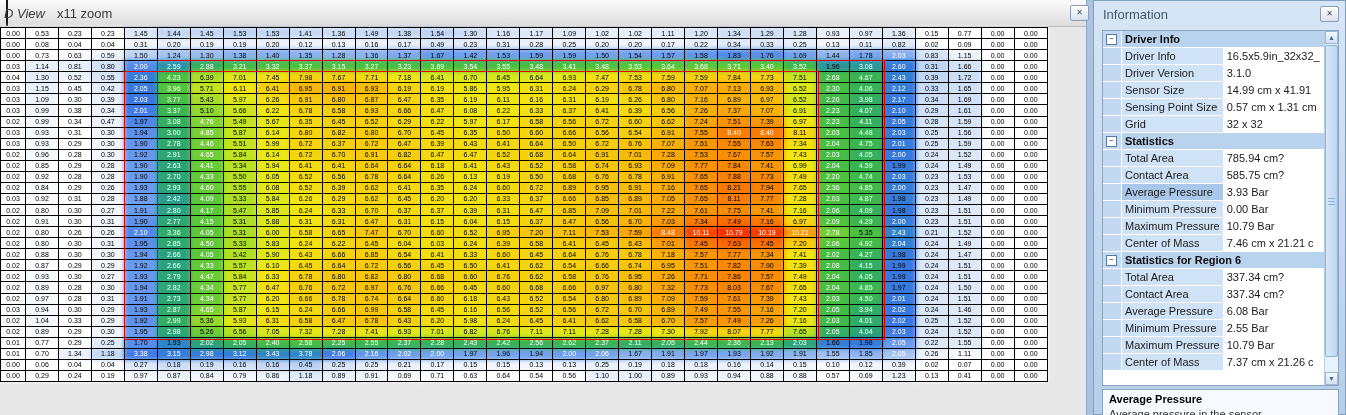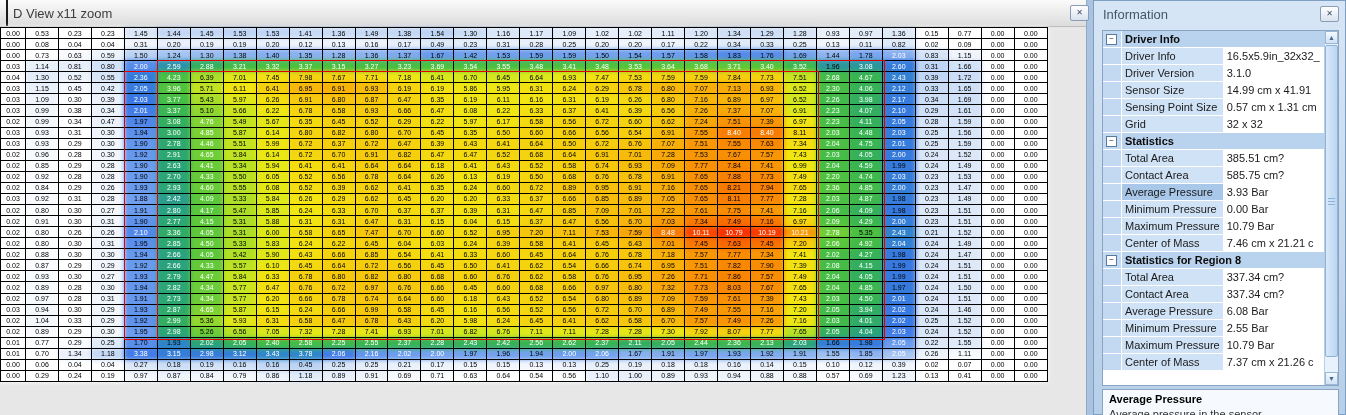--- a/index.html
+++ b/index.html
@@ -1,20 +1,20 @@
 <!DOCTYPE html>
 <html><head>
 <meta charset="utf-8">
 <style>
   html,body{margin:0;padding:0;}
   body{width:1346px;height:415px;overflow:hidden;background:#a9c3e1;font-family:"Liberation Sans",sans-serif;position:relative;}
   
   .view-pane{position:absolute;left:0;top:0;width:1086px;height:415px;background:#e7e7e7;border-right:1px solid #8fa9c8;}
   .view-header{position:absolute;left:0;top:0;width:100%;height:26px;background:linear-gradient(#fbfbfb,#dcdcdc);border-bottom:1px solid #bcbcbc;}
-  .view-title{position:absolute;left:13px;top:6px;font-size:13px;color:#3c3c3c;}
+  .view-title{position:absolute;left:4px;top:6px;font-size:13px;color:#3c3c3c;font-style:italic;}
   .zoom-label{position:absolute;left:57px;top:6px;font-size:13px;color:#3c3c3c;}
   .edge-tick{position:absolute;left:6px;top:0;width:2px;height:26px;background:#1a1a1a;}
   .close-btn{position:absolute;width:17px;height:14px;border:1px solid #8c9cb4;border-radius:2px;background:linear-gradient(#ffffff,#d9e2ee);font-size:8px;color:#3d4d63;text-align:center;line-height:13px;cursor:pointer;}
   .heat-wrap{position:absolute;left:0;top:27px;width:1048px;height:355px;background:#fff;}
   .heat-layer{position:absolute;left:0;top:0;}
   table.heat{border-collapse:collapse;table-layout:fixed;width:1048px;height:355px;}
   table.heat td{padding:0;margin:0;font-size:7px;text-align:center;vertical-align:middle;overflow:hidden;white-space:nowrap;}
   table.bg{filter:blur(2px);}
   table.fg td{border:1px solid #000;}
   .region-rect{position:absolute;border:1px solid #e00000;pointer-events:auto;}
@@ -2350,21 +2350,21 @@
       <td class="pname" style="width:97px">Grid</td>
       <td class="pval">32 x 32</td>
           </tr>
           <tr>
     <td class="gutter"><span class="collapse-box">−</span></td>
     <td class="gname" colspan="2">Statistics</td>
           </tr>
           <tr>
       <td class="gutter"></td>
       <td class="pname" style="width:97px">Total Area</td>
-      <td class="pval">385.51 cm?</td>
+      <td class="pval">785.94 cm?</td>
           </tr>
           <tr>
       <td class="gutter"></td>
       <td class="pname" style="width:97px">Contact Area</td>
       <td class="pval">585.75 cm?</td>
           </tr>
           <tr>
       <td class="gutter"></td>
       <td class="pname sel" style="width:97px">Average Pressure</td>
       <td class="pval">3.93 Bar</td>
@@ -2379,21 +2379,21 @@
       <td class="pname" style="width:97px">Maximum Pressure</td>
       <td class="pval">10.79 Bar</td>
           </tr>
           <tr>
       <td class="gutter"></td>
       <td class="pname" style="width:97px">Center of Mass</td>
       <td class="pval">7.46 cm x 21.21 c</td>
           </tr>
           <tr>
     <td class="gutter"><span class="collapse-box">−</span></td>
-    <td class="gname" colspan="2">Statistics for Region 8</td>
+    <td class="gname" colspan="2">Statistics for Region 6</td>
           </tr>
           <tr>
       <td class="gutter"></td>
       <td class="pname" style="width:97px">Total Area</td>
       <td class="pval">337.34 cm?</td>
           </tr>
           <tr>
       <td class="gutter"></td>
       <td class="pname" style="width:97px">Contact Area</td>
       <td class="pval">337.34 cm?</td>

